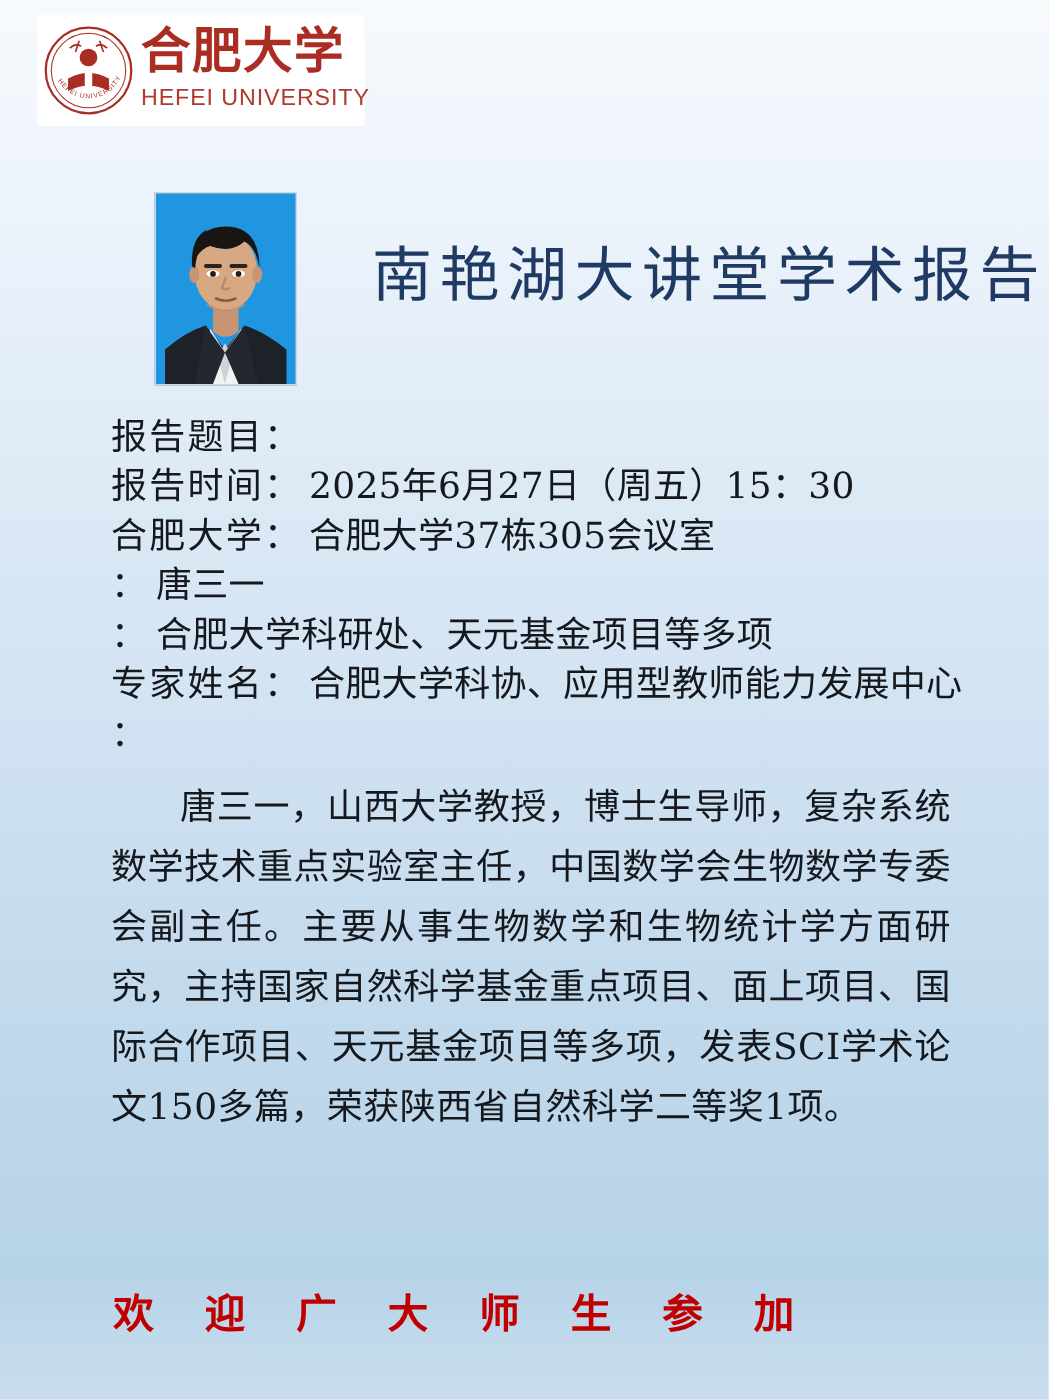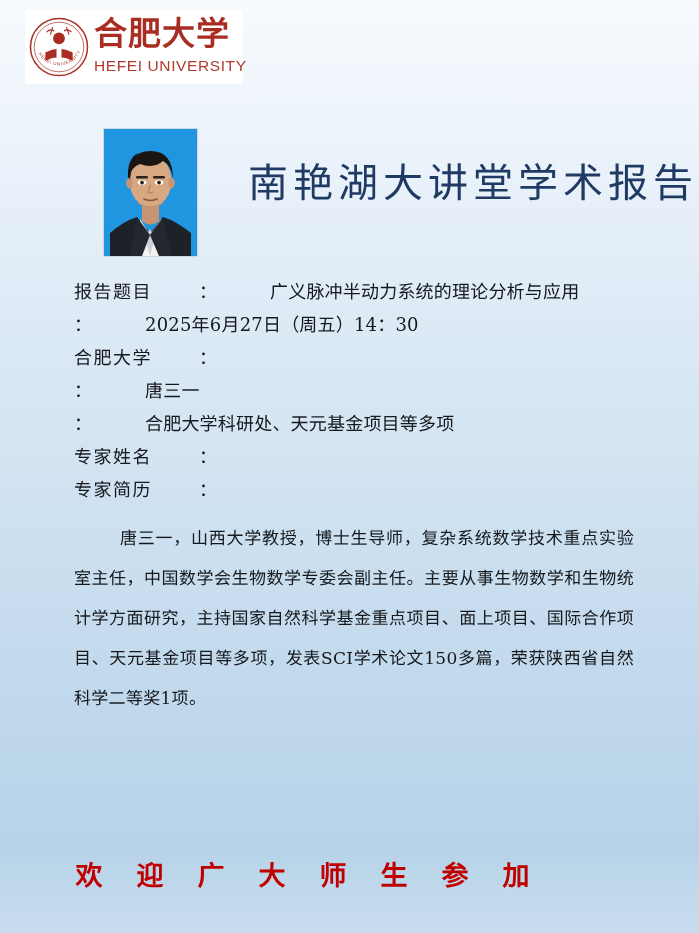--- a/index.html
+++ b/index.html
@@ -111,42 +111,41 @@
   
   .info {
     position: absolute;
     left: 74px;
     top: 275px;
     width: 580px;
   }
   .info-row {
     display: flex;
     align-items: flex-start;
-    font-size: 18px;
+    font-size: 24px;
     line-height: 33px;
     color: #15181c;
     font-family: "DejaVu Serif", "Liberation Serif", serif;
     white-space: nowrap;
-    gap: 47px;
   }
   .info-label {
     flex: 0 0 auto;
     letter-spacing: 1.5px;
   }
   .info-colon { flex: 0 0 auto; padding-right: 6px; }
   .info-value { flex: 0 0 auto; letter-spacing: 0.2px; }
 
   
   .bio {
     position: absolute;
     left: 74px;
     top: 518px;
     width: 560px;
     font-family: "DejaVu Serif", "Liberation Serif", serif;
-    font-size: 17px;
+    font-size: 24px;
     line-height: 40px;
     color: #15181c;
     text-align: justify;
     text-indent: 46px;
     letter-spacing: 0.3px;
   }
 
   
   .welcome {
     position: absolute;
@@ -237,50 +236,51 @@
     </div>
 
     <div class="poster-title">南艳湖大讲堂学术报告</div>
   </div>
 
   <div class="info">
 
     <div class="info-row">
       <span class="info-label">报告题目</span>
       <span class="info-colon">：</span>
-      <span class="info-value">广义脉冲半动力系统的理论分析与应用</span>
-    </div>
-
-    <div class="info-row">
-      <span class="info-colon">：</span>
-      <span class="info-value">2025年6月27日（周五）14：30</span>
+    </div>
+
+    <div class="info-row">
+      <span class="info-label">报告时间</span>
+      <span class="info-colon">：</span>
+      <span class="info-value">2025年6月27日（周五）15：30</span>
     </div>
 
     <div class="info-row">
       <span class="info-label">合肥大学</span>
       <span class="info-colon">：</span>
+      <span class="info-value">合肥大学37栋305会议室</span>
     </div>
 
     <div class="info-row">
       <span class="info-colon">：</span>
       <span class="info-value">唐三一</span>
     </div>
 
     <div class="info-row">
       <span class="info-colon">：</span>
       <span class="info-value">合肥大学科研处、天元基金项目等多项</span>
     </div>
 
     <div class="info-row">
       <span class="info-label">专家姓名</span>
       <span class="info-colon">：</span>
-    </div>
-
-    <div class="info-row">
-      <span class="info-label">专家简历</span>
+      <span class="info-value">合肥大学科协、应用型教师能力发展中心</span>
+    </div>
+
+    <div class="info-row">
       <span class="info-colon">：</span>
       <span class="info-value"></span>
     </div>
   </div>
 
   <div class="bio">唐三一，山西大学教授，博士生导师，复杂系统数学技术重点实验室主任，中国数学会生物数学专委会副主任。主要从事生物数学和生物统计学方面研究，主持国家自然科学基金重点项目、面上项目、国际合作项目、天元基金项目等多项，发表SCI学术论文150多篇，荣获陕西省自然科学二等奖1项。</div>
 
   <div class="welcome">欢迎广大师生参加</div>
 
 </div>

